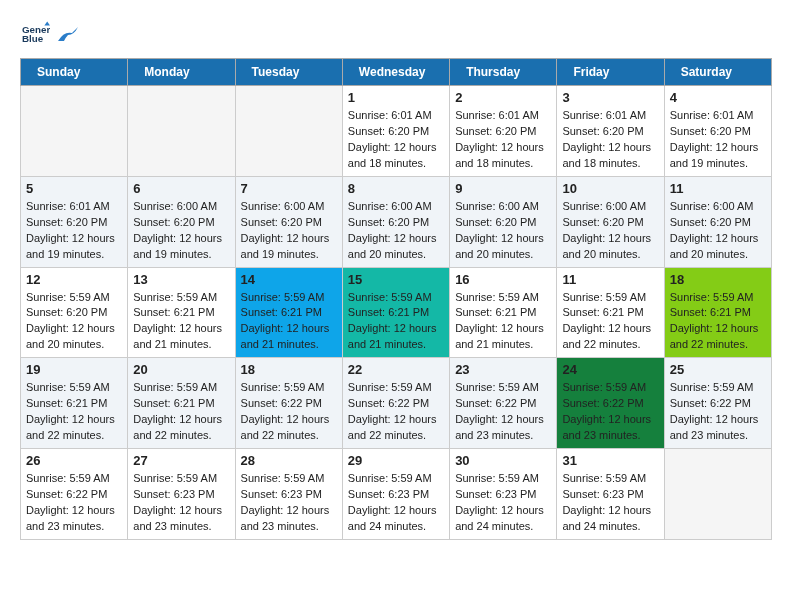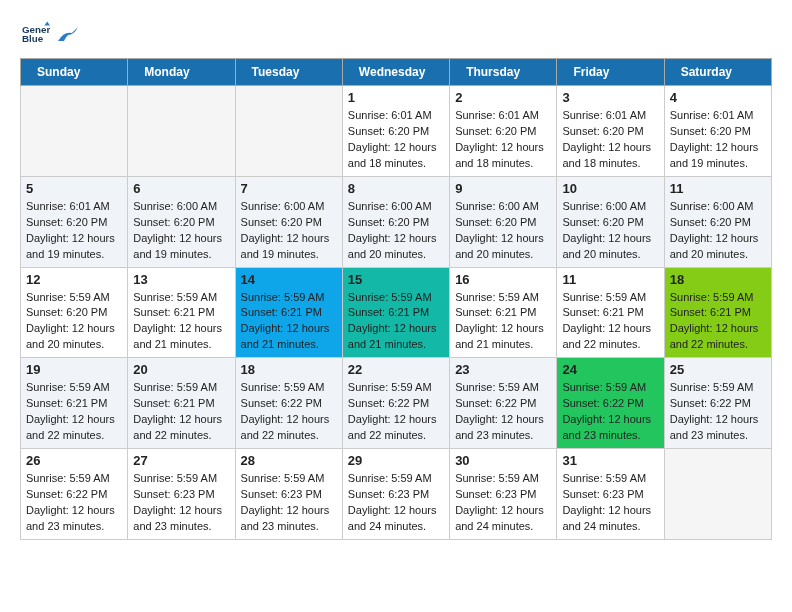--- a/index.html
+++ b/index.html
@@ -214,21 +214,21 @@
           <div class="day-info">Sunrise: 5:59 AM<br>Sunset: 6:22 PM<br>Daylight: 12 hours and 22 minutes.</div>
         </td>
         <td style="background: rgb(240, 244, 248);">
           <div class="day-num">22</div>
           <div class="day-info">Sunrise: 5:59 AM<br>Sunset: 6:22 PM<br>Daylight: 12 hours and 22 minutes.</div>
         </td>
         <td style="background: rgb(240, 244, 248);">
           <div class="day-num">23</div>
           <div class="day-info">Sunrise: 5:59 AM<br>Sunset: 6:22 PM<br>Daylight: 12 hours and 23 minutes.</div>
         </td>
-        <td style="background: #22c55e;">
+        <td style="background: #15803d;">
           <div class="day-num">24</div>
           <div class="day-info">Sunrise: 5:59 AM<br>Sunset: 6:22 PM<br>Daylight: 12 hours and 23 minutes.</div>
         </td>
         <td style="background: rgb(240, 244, 248);">
           <div class="day-num">25</div>
           <div class="day-info">Sunrise: 5:59 AM<br>Sunset: 6:22 PM<br>Daylight: 12 hours and 23 minutes.</div>
         </td>
       </tr>
       <tr>
         <td style="background: rgb(255, 255, 255);">

